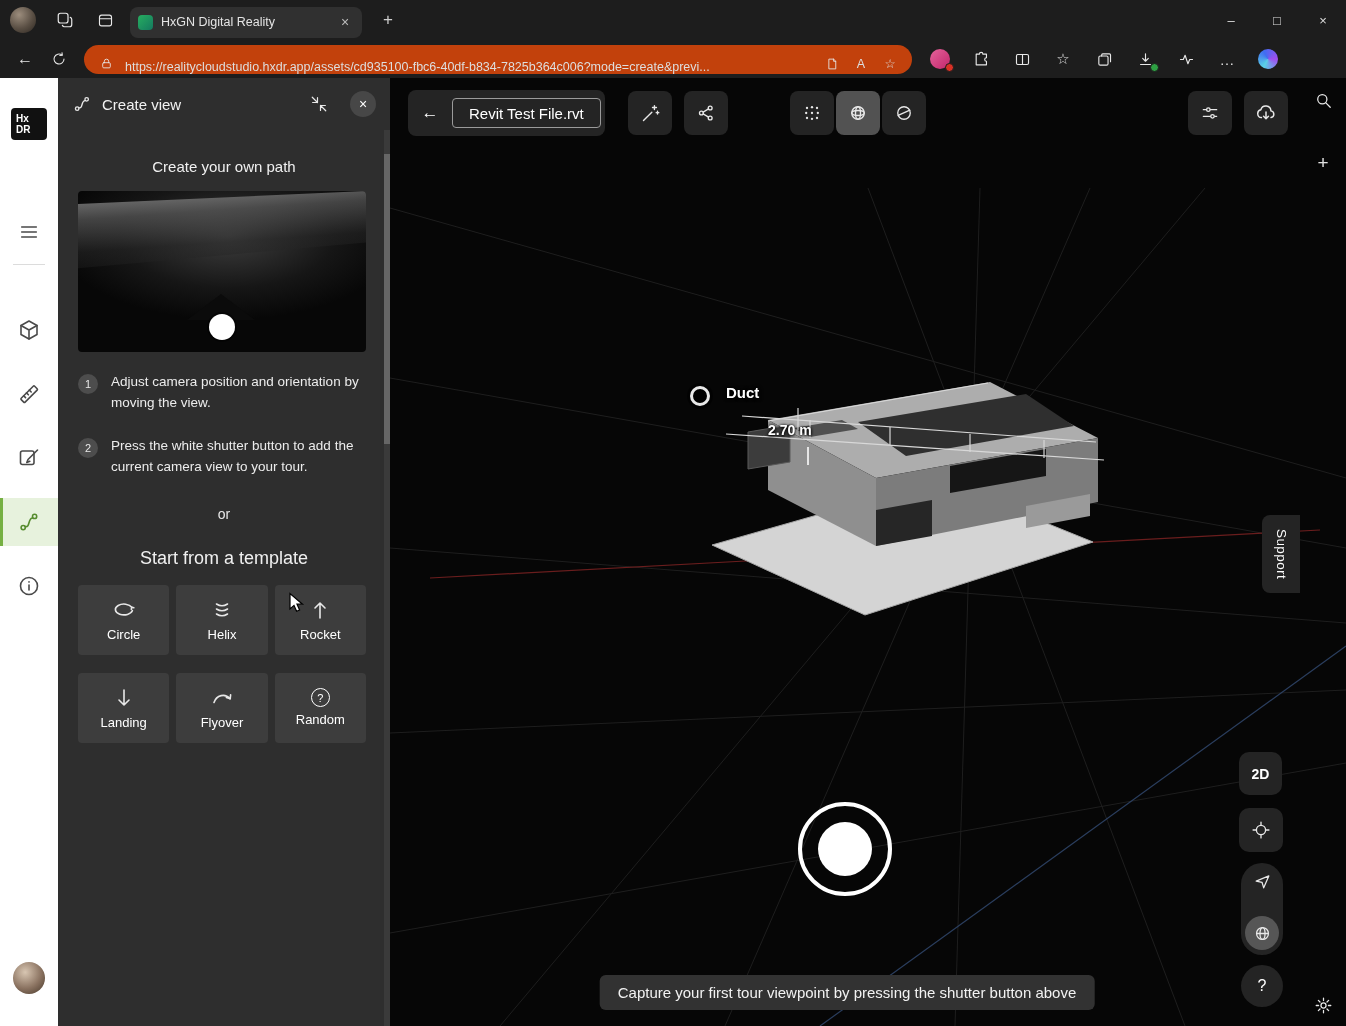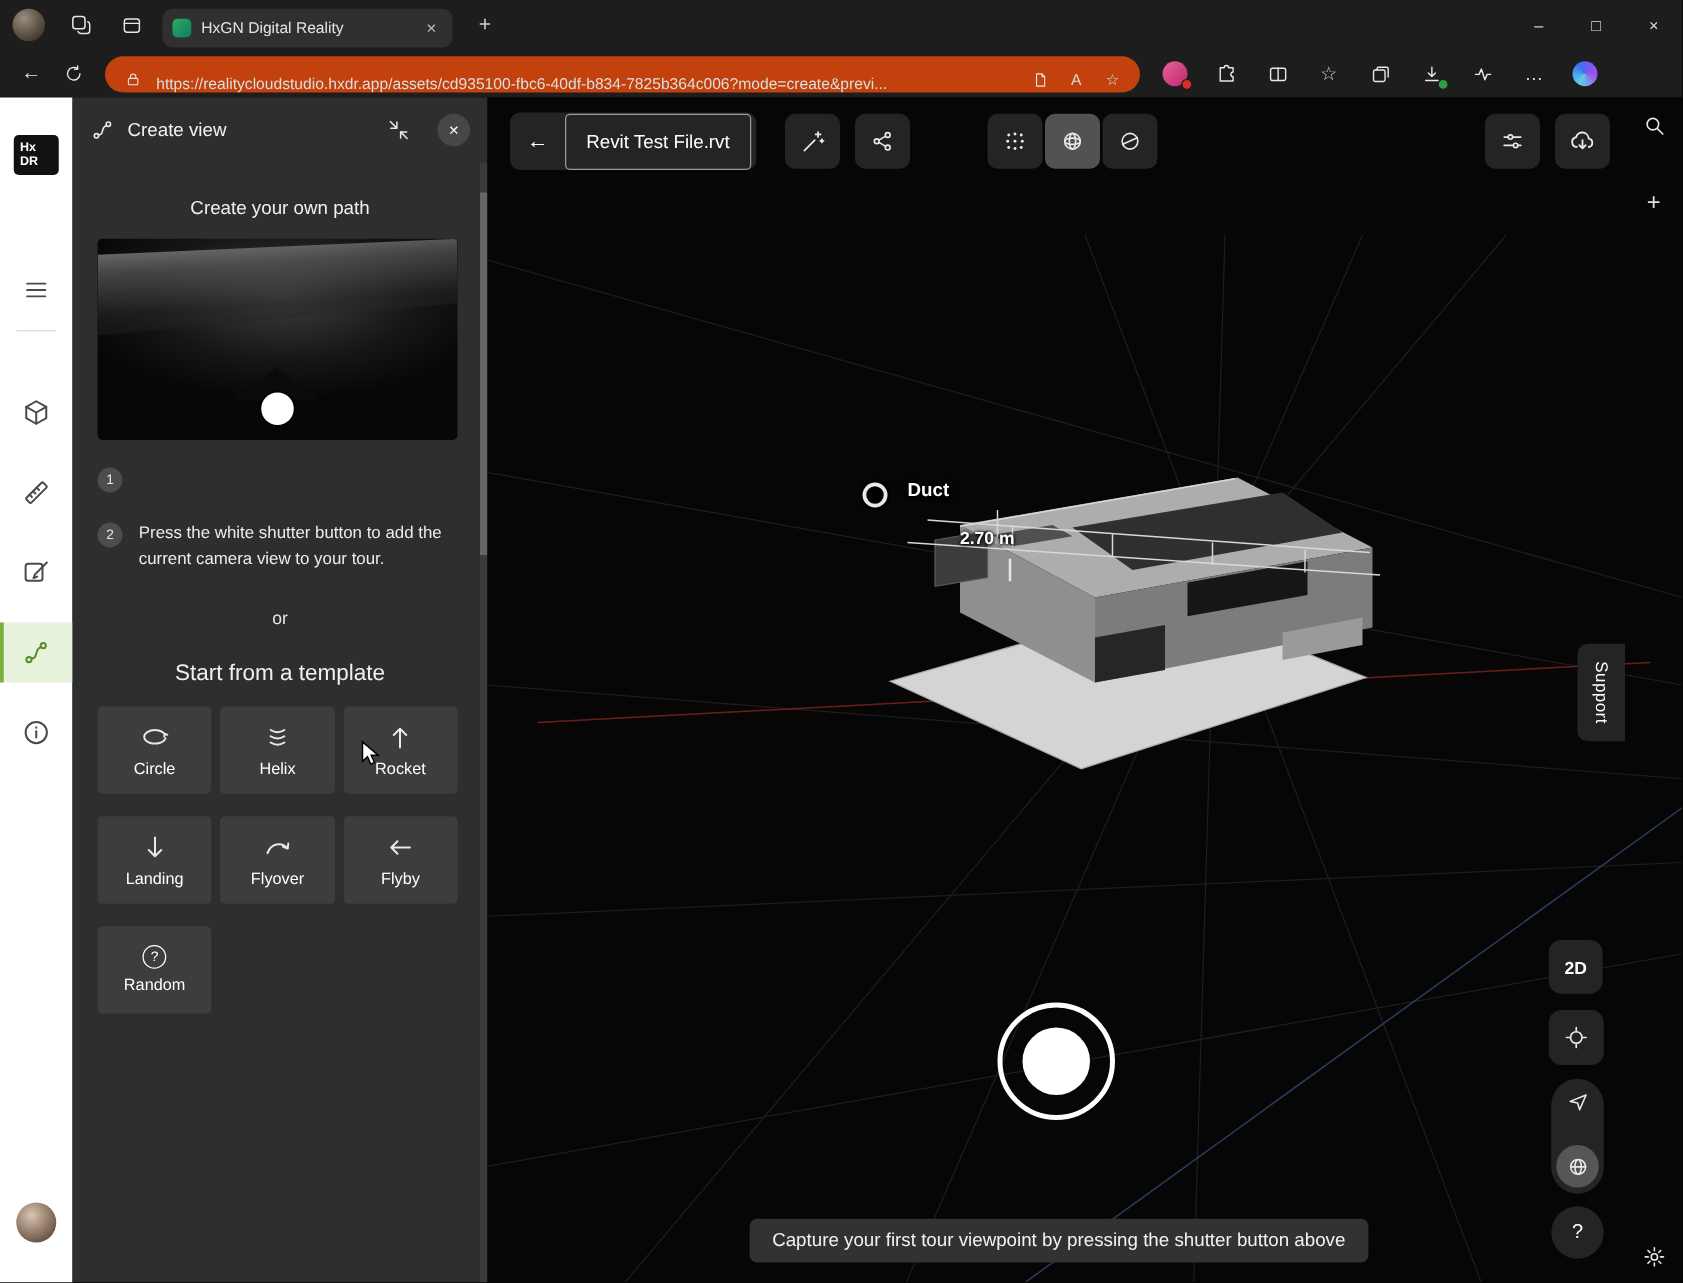--- a/index.html
+++ b/index.html
@@ -91,21 +91,21 @@
 
   
   .viewport{position:relative;flex:1;background:#060606;overflow:hidden;}
   .scene{position:absolute;inset:0;width:100%;height:100%;}
   .vp-btn{position:absolute;top:13px;width:44px;height:44px;background:#242424;border-radius:8px;
     display:flex;align-items:center;justify-content:center;}
   .vp-btn.sel{background:#525252;}
   .file-pill{position:absolute;left:18px;top:12px;height:46px;background:#242424;border-radius:8px;
     display:flex;align-items:center;padding-right:4px;}
   .vp-back{width:44px;height:46px;display:flex;align-items:center;justify-content:center;font-size:17px;color:#fff;}
-  .file-name{height:45px;border:1px solid #9a9a9a;border-radius:4px;padding:0 16px;display:flex;
+  .file-name{height:30px;border:1px solid #9a9a9a;border-radius:4px;padding:0 16px;display:flex;
     align-items:center;color:#fff;font-size:15px;white-space:nowrap;text-align:right;}
   .support-tab{position:absolute;right:46px;top:437px;width:38px;height:78px;background:#242424;
     border-radius:8px 0 0 8px;writing-mode:vertical-rl;display:flex;align-items:center;justify-content:center;
     color:#fff;font-size:13.5px;letter-spacing:.4px;}
   .btn-2d{position:absolute;left:849px;top:674px;width:43px;height:43px;background:#242424;border-radius:10px;
     color:#fff;font-size:14px;font-weight:bold;display:flex;align-items:center;justify-content:center;}
   .locate-btn{position:absolute;left:849px;top:730px;width:44px;height:44px;background:#242424;border-radius:10px;
     display:flex;align-items:center;justify-content:center;}
   .nav-pill{position:absolute;left:851px;top:785px;width:42px;height:92px;background:#242424;border-radius:21px;
     display:flex;flex-direction:column;align-items:center;justify-content:space-between;padding:9px 0 5px;}
@@ -293,20 +293,21 @@
             </svg>
         </span>
         <span class="panel-close">×</span>
       </div>
       <div class="path-heading">Create your own path</div>
       <div class="thumb">
         <span class="thumb-shutter"></span>
       </div>
       <div class="step">
         <span class="step-num">1</span>
+        <span class="step-text">Adjust camera position and orientation by moving the view.</span>
       </div>
       <div class="step">
         <span class="step-num">2</span>
         <span class="step-text">Press the white shutter button to add the current camera view to your tour.</span>
       </div>
       <div class="or-label">or</div>
       <div class="tmpl-heading">Start from a template</div>
       <div class="tmpl-grid">
         <div class="tmpl">
           <svg width="24" height="24" viewBox="0 0 24 24" class="icw">
@@ -334,26 +335,20 @@
               <path d="M12 4v15M7 14l5 5 5-5"></path>
             </svg>
           <span>Landing</span>
         </div>
         <div class="tmpl">
           <svg width="24" height="24" viewBox="0 0 24 24" class="icw">
               <path d="M4 16.5C6.5 9 15 7 20 12.6"></path>
               <path d="M20.6 8.8l-.4 4-3.8-1.3"></path>
             </svg>
           <span>Flyover</span>
-        </div>
-        <div class="tmpl">
-          <svg width="24" height="24" viewBox="0 0 24 24" class="icw">
-              <path d="M20 12H5M10 7l-5 5 5 5"></path>
-            </svg>
-          <span>Flyby</span>
         </div>
         <div class="tmpl">
           <span class="qmark">?</span>
           <span>Random</span>
         </div>
       </div>
       <div class="panel-scroll">
         <span class="sthumb"></span>
       </div>
     </div>

